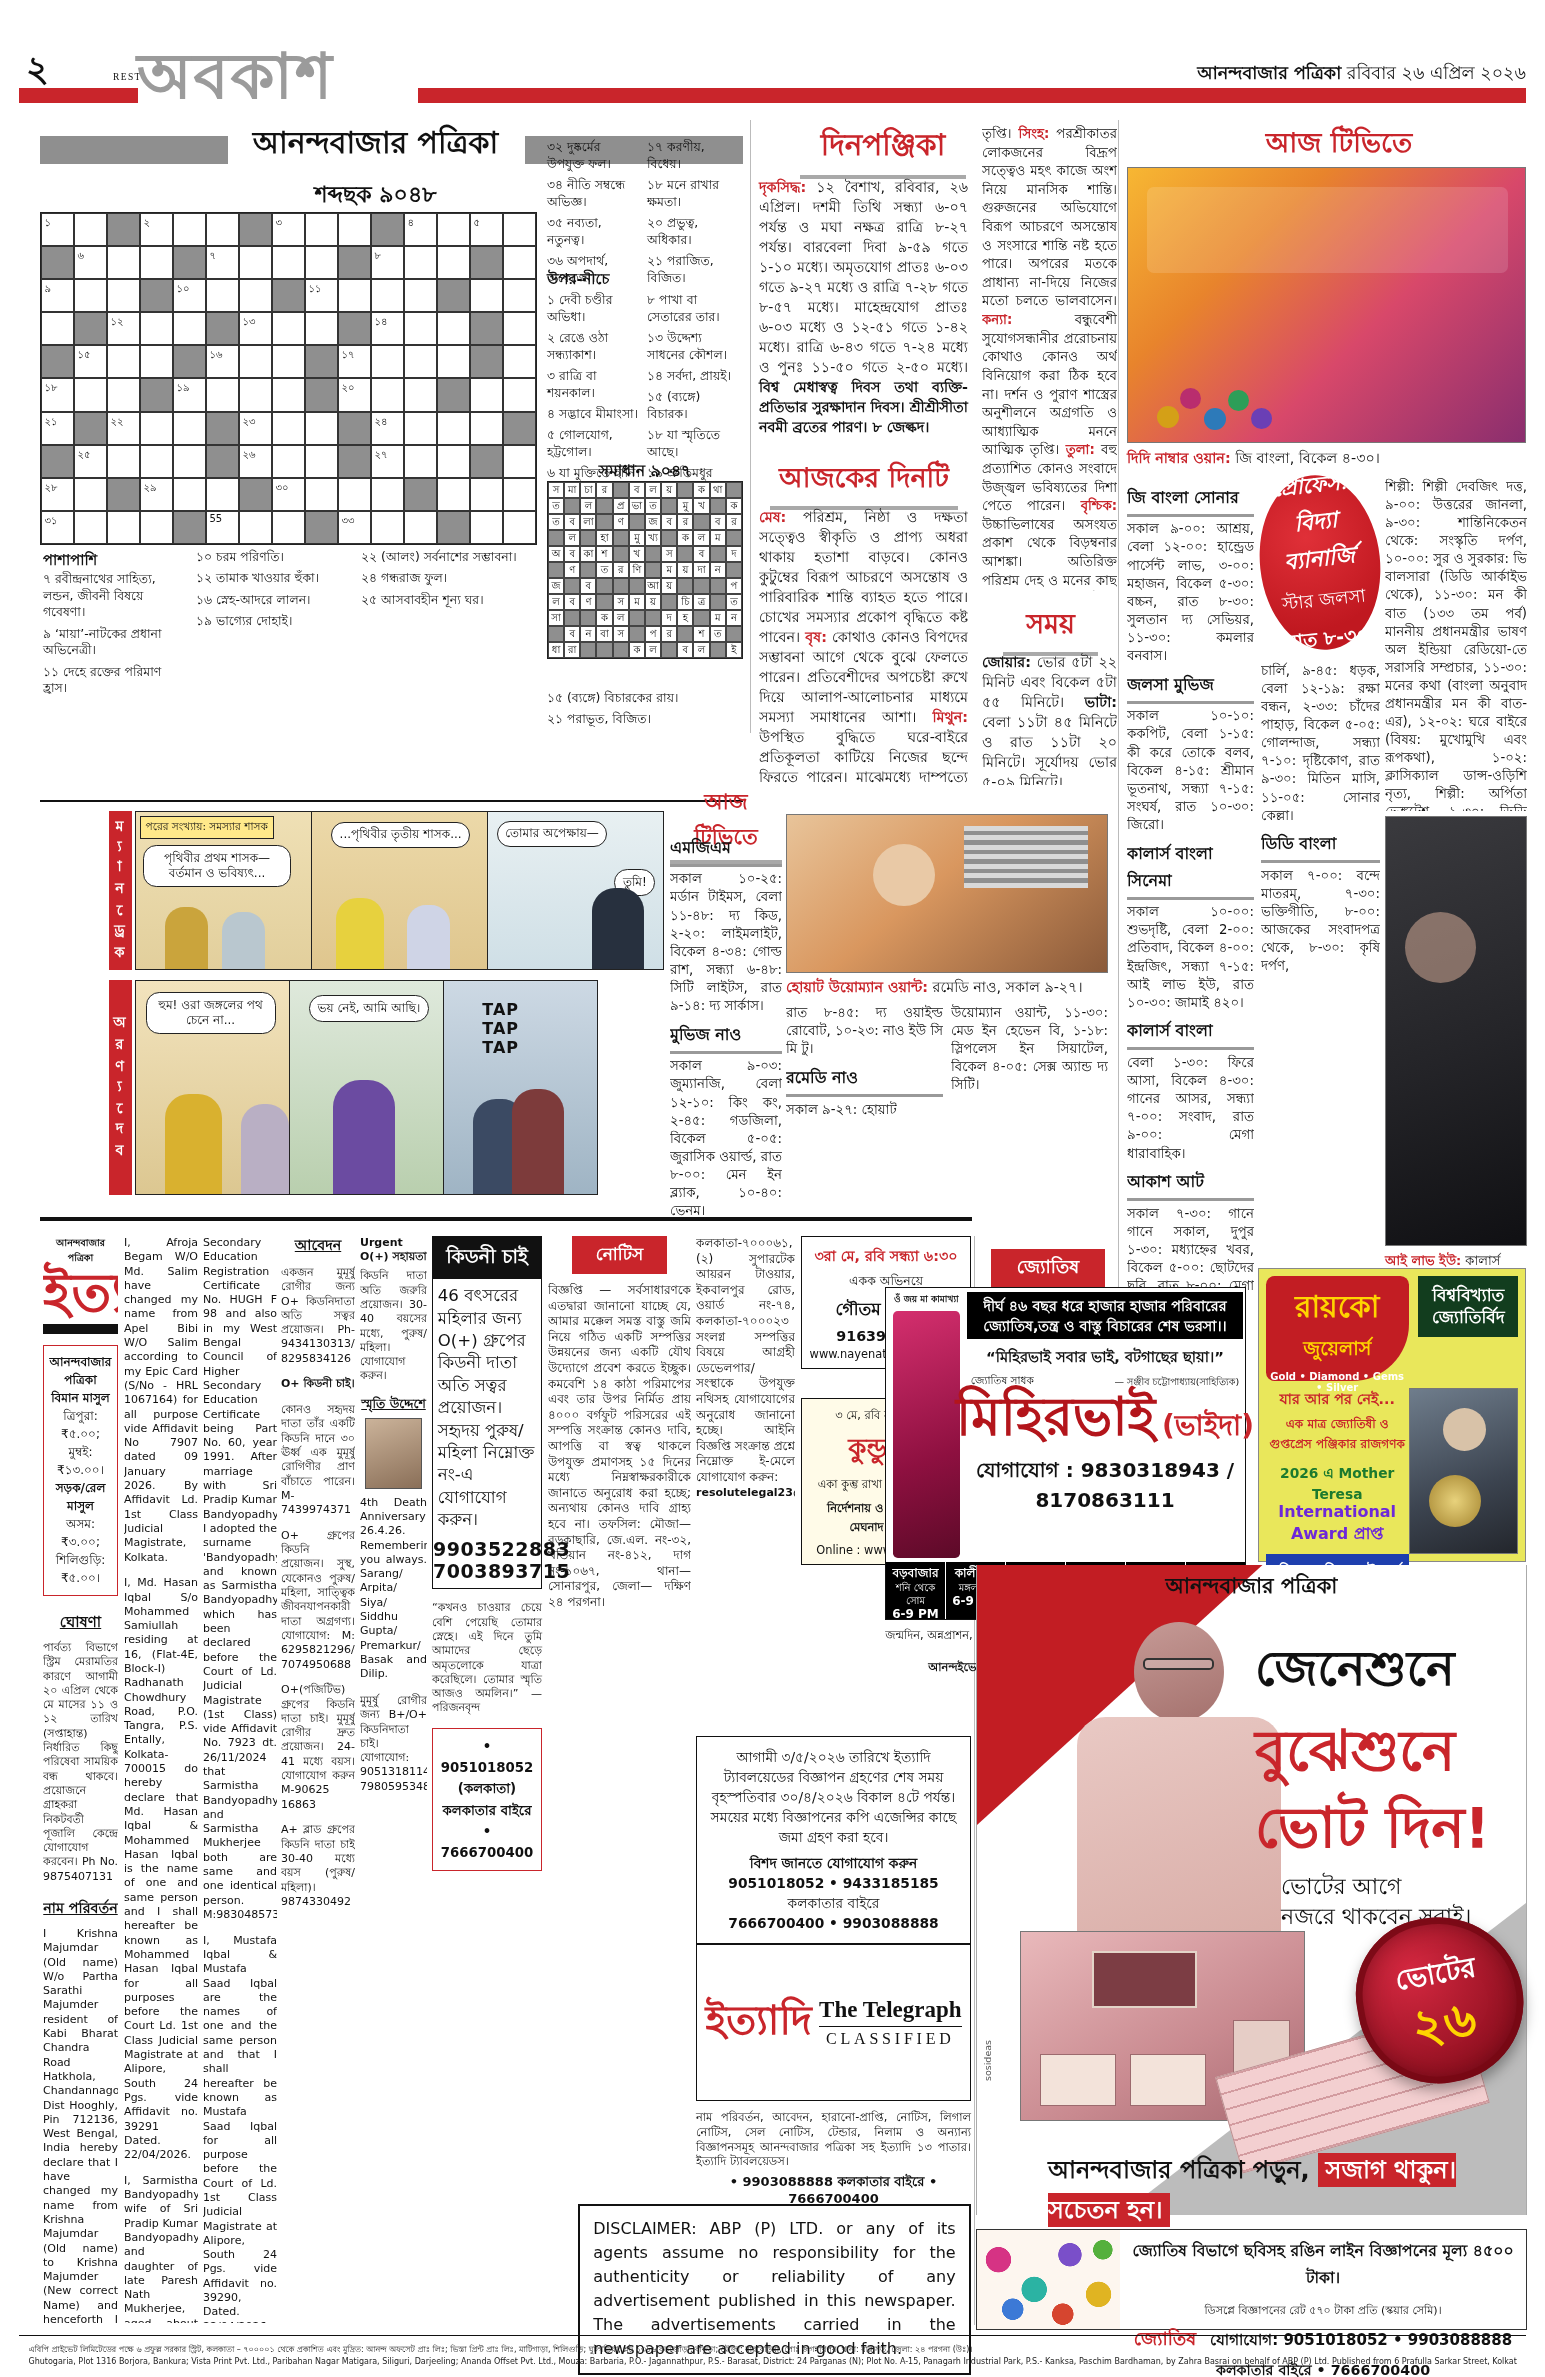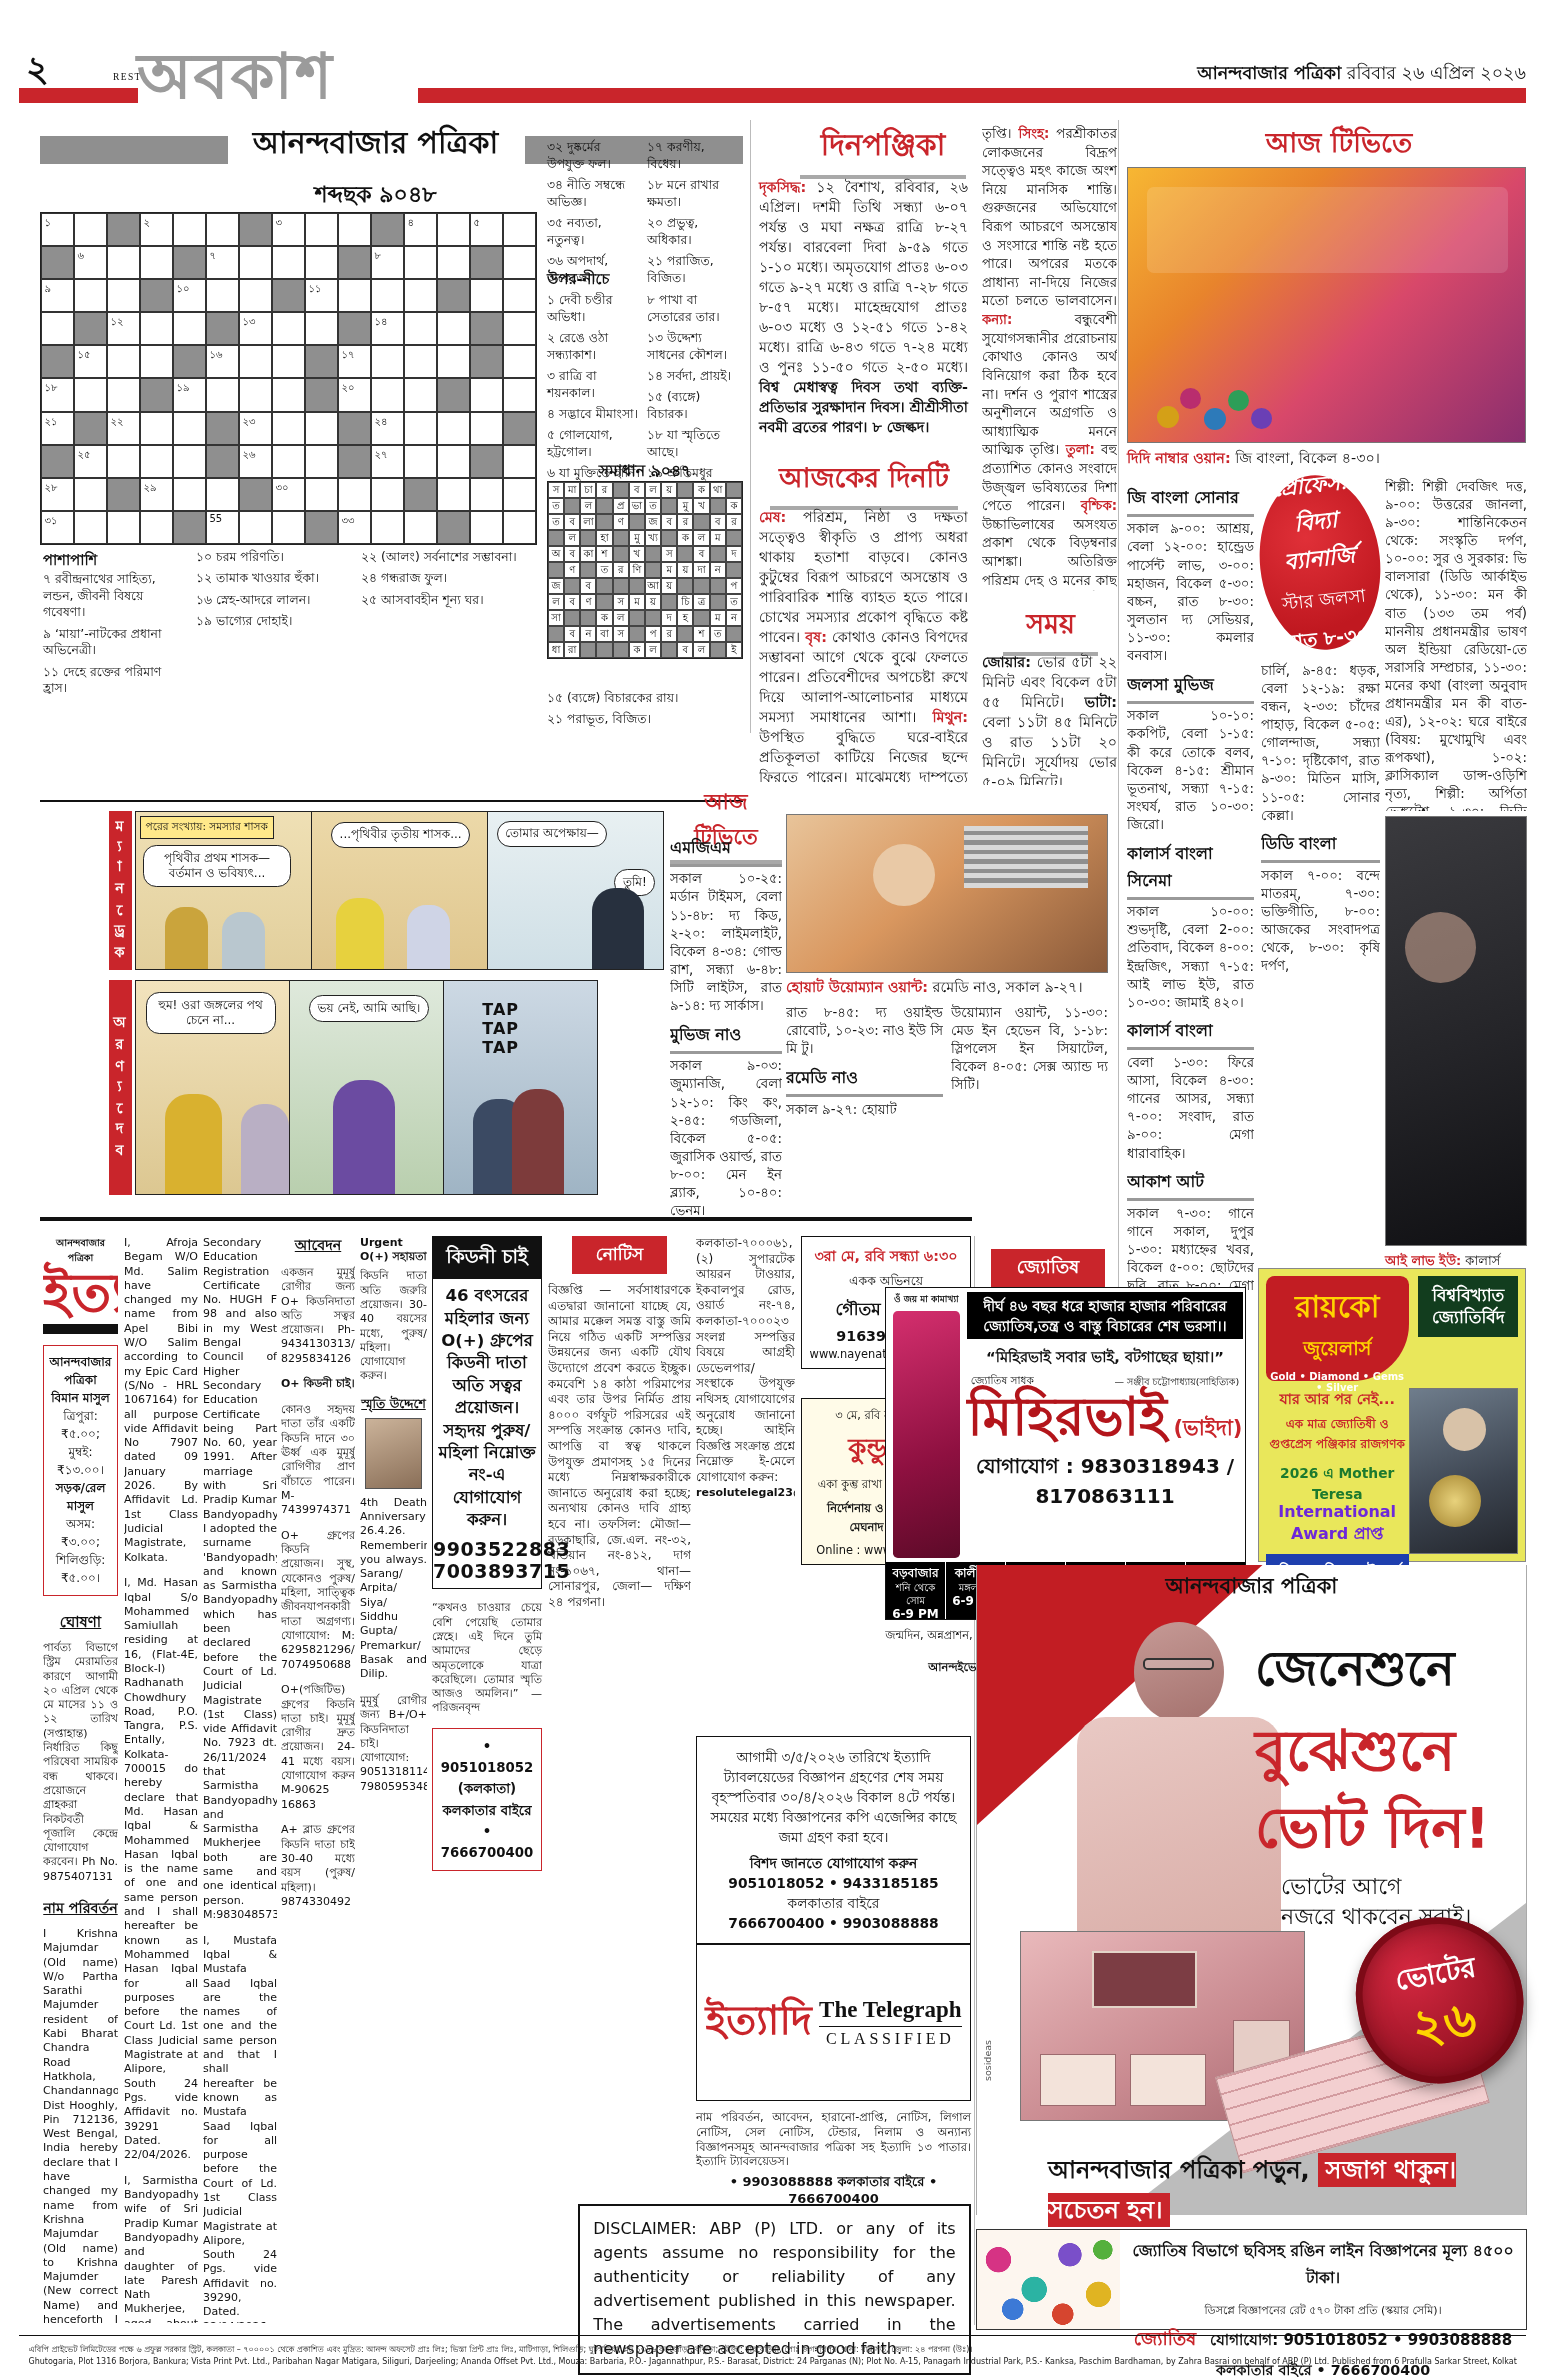--- a/index.html
+++ b/index.html
@@ -75,21 +75,21 @@
   .clscol .item{display:block;margin-bottom:11.4px}
   .k-hc{font-weight:bold;text-align:center;font-size:14.3px;text-decoration:underline;margin-bottom:4.8px}
   .k-bl{font-weight:bold}
   .k-bc{font-weight:bold;text-align:center}
   .itydi-logo{color:var(--red);font-weight:bold;font-size:53px;line-height:1;letter-spacing:1px}
   .ratesbox{border:1.9px solid var(--red);padding:7.6px 4.8px;font-size:12px;line-height:1.5;text-align:center}
   .ratesbox .item{display:block}
   .blackhead{background:#111;color:#fff;font-weight:bold;text-align:center}
   .redheadbox{background:var(--red);color:#fff;font-weight:bold;text-align:center}
   .kidbox{border:1.9px solid #111}
-  .kidbox .kb-b{font-size:16.6px;font-weight:bold;text-align:center;line-height:1.35;padding:6.7px 4.8px}
+  .kidbox .kb-b{font-size:16.6px;font-weight:normal;line-height:1.35;padding:6.7px 4.8px}
   .kidbox .kb-n{font-size:19px;font-weight:bold;text-align:center;letter-spacing:0.5px}
   .phonebox{border:1.9px solid var(--red);font-size:13.3px;font-weight:bold;text-align:center;line-height:1.6;padding:6.7px 2.9px}
   .promobox{border:1.9px solid #111;padding:9.5px;font-size:13.8px;line-height:1.45;text-align:center}
   .tgserif{font-family:"Liberation Serif",serif}
   .disc{border:2.4px solid #111;padding:11.4px 13.3px;font-size:16px;line-height:1.5;text-align:justify;background:#fff}
 
   
   .mihir{border:1.4px solid #111;background:#fff}
   .mihir .mbar{background:#000;color:#fff;font-size:14.3px;font-weight:bold;text-align:center;line-height:1.4;padding:3.8px 1.9px}
   .mihir .mname{color:#b3151b;font-size:53px;font-weight:bold;line-height:1}
@@ -831,21 +831,21 @@
         <div>দীর্ঘ ৪৬ বছর ধরে হাজার হাজার পরিবারের</div>
         <div>জ্যোতিষ,তন্ত্র ও বাস্তু বিচারের শেষ ভরসা।।</div>
       </div>
       <div class="ctr b" style="font-size:14.7px;margin-top:5.7px">“মিহিরভাই সবার ভাই, বটগাছের ছায়া।”</div>
       <div style="display:flex;justify-content:space-between;align-items:flex-end;margin-top:2.9px;padding:0 3.8px">
         <span style="font-size:10.5px">জ্যোতিষ সাধক</span>
         <span style="font-size:9.5px">— সঞ্জীব চট্টোপাধ্যায়(সাহিত্যিক)</span>
       </div>
       <div style="display:flex;align-items:baseline;justify-content:center;gap:6.7px">
         <span class="mname">মিহিরভাই</span>
-        <span class="red b" style="font-size:21px">(ভাইদা)</span>
+        <span class="red b" style="font-size:28px">(ভাইদা)</span>
       </div>
       <div class="b ctr" style="font-size:20px;margin-top:3.8px">যোগাযোগ : 9830318943 / 8170863111</div>
     </div>
     <div class="abs sched" style="left:0;bottom:0;width:100%;height:57px">
 
     <div class="cell">
           <div class="p">বড়বাজার</div>
           <div>শনি থেকে সোম</div>
           <div class="p">6-9 PM</div>
         </div>

